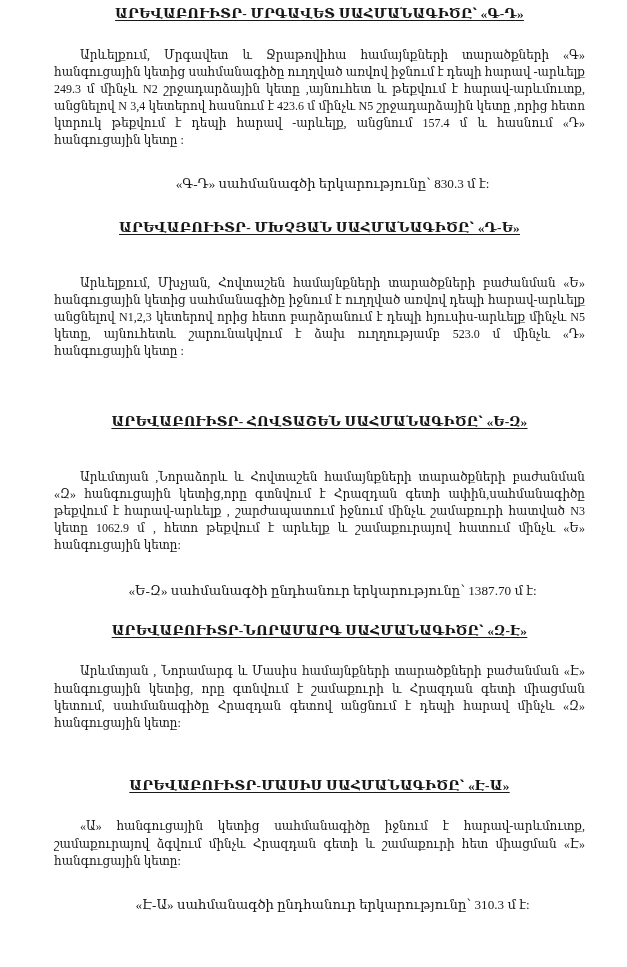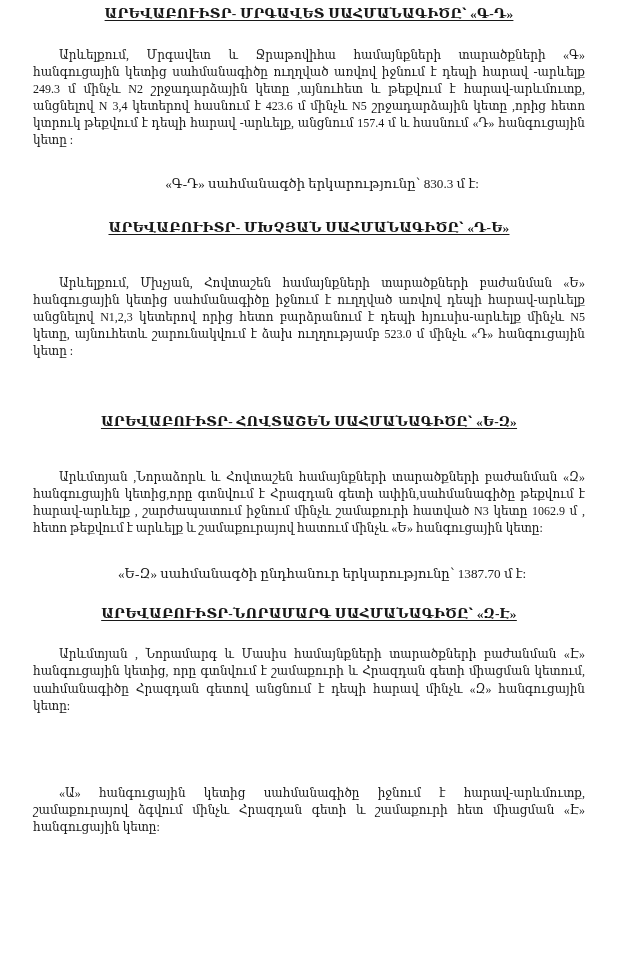--- a/index.html
+++ b/index.html
@@ -12,21 +12,21 @@
     background: #ffffff;
     font-family: "Liberation Serif", "DejaVu Serif", serif;
     color: #1a1a1a;
     overflow: hidden;
   }
   .page {
     position: relative;
     width: 627px;
     height: 764px;
     box-sizing: border-box;
-    padding: 6px 26px 0 17px;
+    padding: 6px 26px 0 38px;
     
     filter: contrast(1.02);
   }
   .section-heading {
     text-align: center;
     font-size: 13.5px;
     letter-spacing: 0.2px;
     margin: 0;
     padding: 0;
     line-height: 1.25;
@@ -83,17 +83,19 @@
   <div class="sp-12"></div>
   <p class="quote-line">«Ե-Զ» սահմանագծի ընդհանուր երկարությունը՝ 1387.70 մ է:</p>
 
   <div class="sp-22"></div>
   <h2 class="section-heading heading-underline">ԱՐԵՎԱԲՈՒԻՏՐ-ՆՈՐԱՄԱՐԳ ՍԱՀՄԱՆԱԳԻԾԸ՝ «Զ-Է»</h2>
   <div class="sp-8"></div>
   <p class="body-text">Արևմտյան , Նորամարգ և Մասիս համայնքների տարածքների բաժանման     «Է» հանգուցային  կետից, որը գտնվում է շամաքուրի  և Հրազդան գետի միացման կետում, սահմանագիծը  Հրազդան գետով անցնում է դեպի հարավ մինչև «Զ» հանգուցային կետը:</p>
   <div class="sp-8"></div>
 
   <div class="sp-22"></div>
+  <h2 class="section-heading heading-underline">ԱՐԵՎԱԲՈՒԻՏՐ-ՄԱՍԻՍ ՍԱՀՄԱՆԱԳԻԾԸ՝ «Է-Ա»</h2>
   <div class="sp-8"></div>
   <p class="body-text">«Ա» հանգուցային կետից սահմանագիծը իջնում է հարավ-արևմուտք, շամաքուրայով ձգվում մինչև Հրազդան գետի և շամաքուրի հետ միացման «Է» հանգուցային կետը:</p>
   <div class="sp-10"></div>
+  <p class="quote-line">«Է-Ա» սահմանագծի ընդհանուր երկարությունը՝ 310.3 մ է:</p>
 
 </div>
 
 </body></html>

